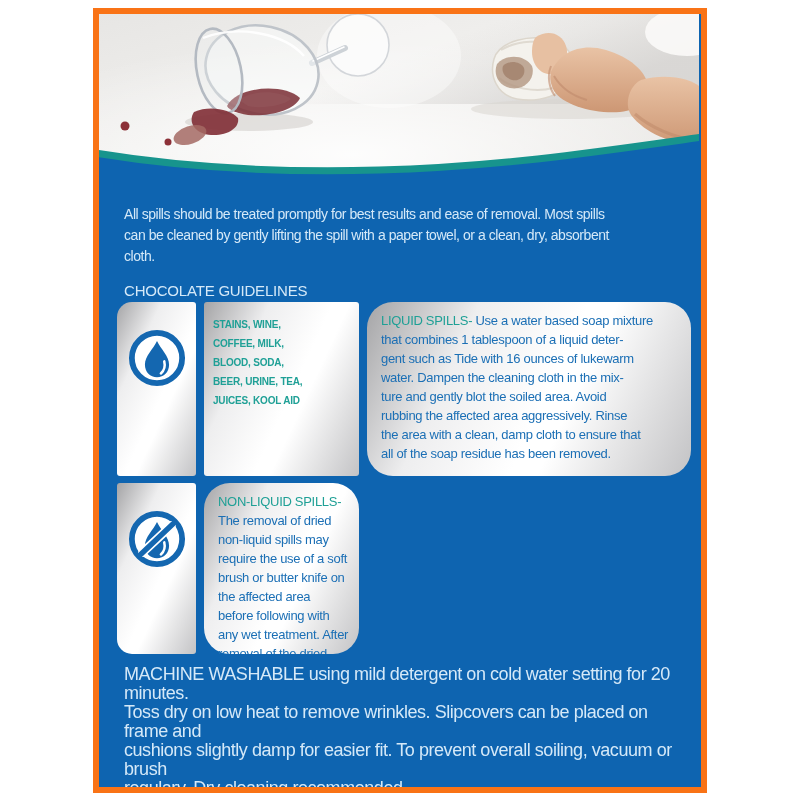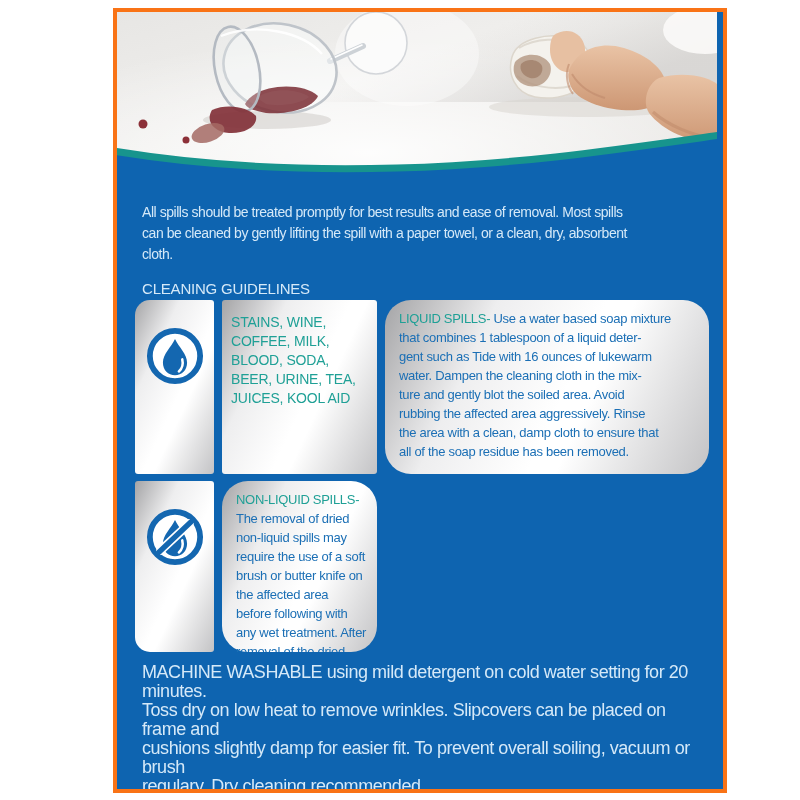--- a/index.html
+++ b/index.html
@@ -3,21 +3,21 @@
 <meta charset="utf-8">
 <style>
   * { margin:0; padding:0; box-sizing:border-box; }
   html,body { width:800px; height:800px; }
   body { background:#ffffff; font-family:"Liberation Sans", sans-serif; position:relative; }
 
   .page { position:absolute; inset:0; background:#ffffff; }
 
   .frame {
     position:absolute; left:93px; top:8px; width:614px; height:785px;
-    border:4px solid #f97316; background:#0e64b0; overflow:hidden;margin-left:20px;
+    border:6px solid #f97316; background:#0e64b0; overflow:hidden;
   }
 
   .photo { display:block; width:600px; height:176px; }
 
   .body-area { padding:0 25px; color:#d5e9f8; }
 
   .para { white-space:pre-line; letter-spacing:-0.45px; }
   .intro { margin-top:14px; font-size:14px; line-height:21px; }
   .heading { margin-top:16px; font-size:15px; line-height:16px; font-weight:normal; letter-spacing:-0.2px; color:#d5e9f8; }
   .guide { margin-top:3px; font-size:14px; line-height:20px; }
@@ -36,22 +36,23 @@
     border-radius:15px; overflow:hidden;
     margin:3px 0 0 -7px;
   }
   .cell {
     background:linear-gradient(115deg,#a4a4a6 0%,#eeeeef 28%,#ffffff 55%,#ffffff 62%,#c3c3c5 100%);
     border-radius:3px;
   }
   .icon-cell { display:flex; justify-content:center; align-items:flex-start; padding-top:27px; }
   .items-cell {
     padding:13px 5px 0 9px;
-    color:#1fa096; font-size:14px; line-height:19px; letter-spacing:-0.2px;
+    color:#1fa096; font-size:10px; line-height:19px; letter-spacing:-0.2px;
     white-space:pre-line;
+    font-weight:bold;
   }
   .desc-cell {
     padding:9px 10px 0 14px;
     color:#1b6fb5; font-size:13px; line-height:19px; letter-spacing:-0.3px;
     white-space:pre-line;
     border-radius:26px;
   }
   .lead { color:#1fa096; }
 </style>
 </head>
@@ -134,21 +135,21 @@
         <path d="M0,139 C80,153 170,159 280,156 C400,153 505,137 600,124 L600,176 L0,176 Z" fill="#0e64b0"></path>
         <path d="M-4,139 C80,153 170,159 280,156 C400,153 505,137 604,123" fill="none" stroke="#17948d" stroke-width="7"></path>
       </g>
     </svg>
 
     <div class="body-area">
       <p class="para intro">All spills should be treated promptly for best results and ease of removal.  Most spills
 can be cleaned by gently lifting the spill with a paper towel, or a clean, dry, absorbent
 cloth.</p>
 
-      <h2 class="heading">CLEANING GUIDELINES</h2>
+      <h2 class="heading">CHOCOLATE GUIDELINES</h2>
 
       <div class="spill-table">
 
         <div class="cell icon-cell">
           <svg width="58" height="58" viewBox="0 0 60 60">
             <circle cx="30" cy="30" r="26" fill="#ffffff" stroke="#1467b0" stroke-width="6"></circle>
             <path d="M30,12.5 C34,21 42.5,28 42.5,37 C42.5,44.5 37,50 30,50 C23,50 17.5,44.5 17.5,37 C17.5,28 26,21 30,12.5 Z" fill="#1467b0"></path>
             <path d="M37.5,33.5 a9.5,11.5 0 0 1 -3.5,12.5" stroke="#ffffff" stroke-width="2.6" fill="none" stroke-linecap="round"></path>
           </svg>
         </div>

